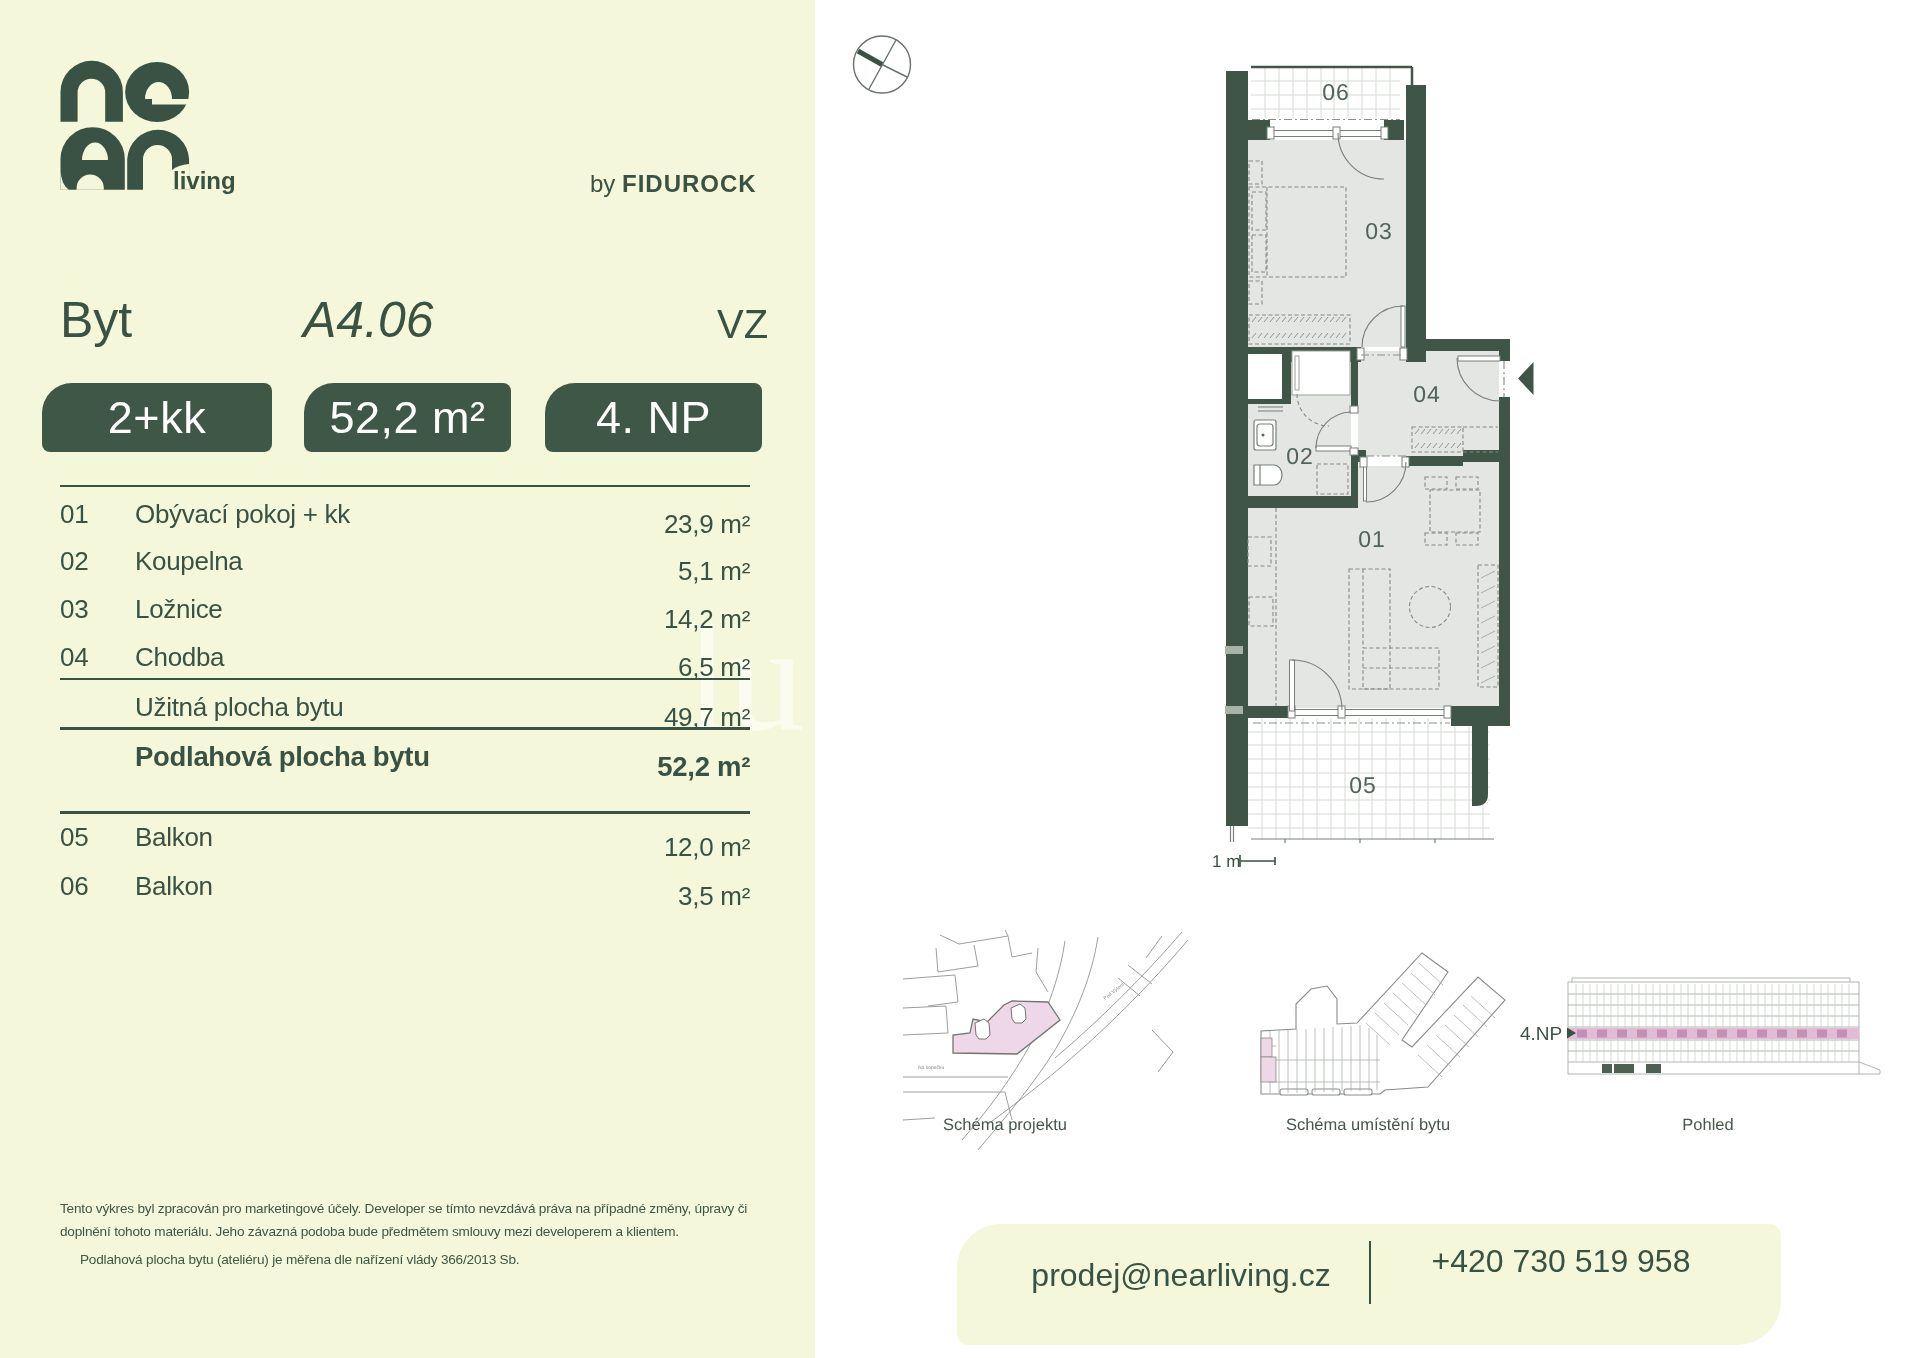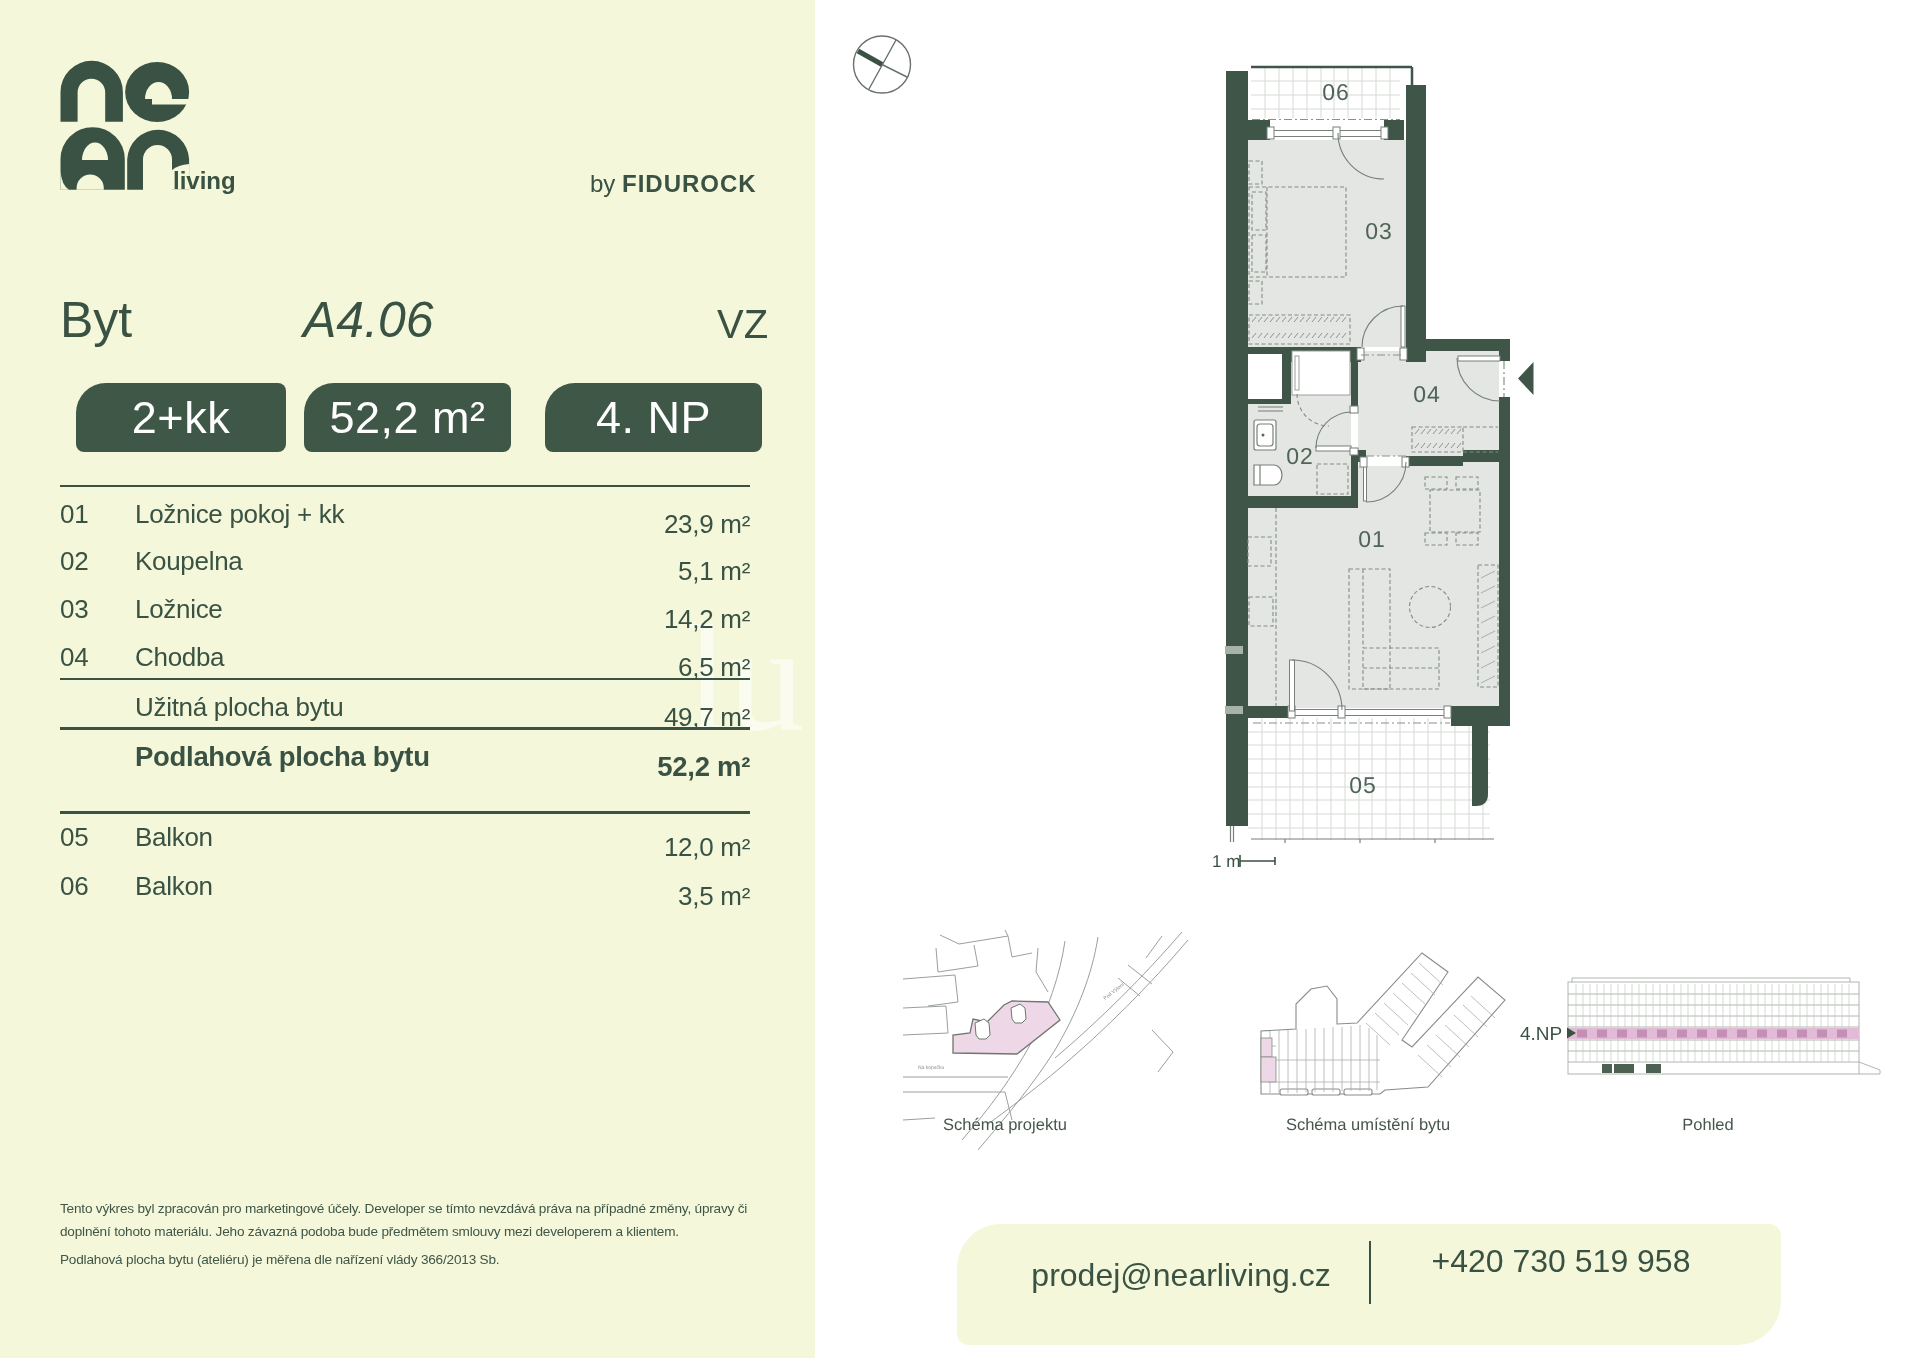--- a/index.html
+++ b/index.html
@@ -48,28 +48,28 @@
       <path d="M113,130.8 V111 Q119,106 130.1,105 L130.1,130.8 Z"></path>
     </g>
     <text x="114" y="130" font-size="24" font-weight="bold" fill="#3a5244">living</text>
   </svg>
   <div class="byrow">by <b>FIDUROCK</b></div>
   <div class="hrow">
     <span style="position:absolute;left:60px;font-size:50px;">Byt</span>
     <span style="position:absolute;left:303px;font-size:50px;font-style:italic;">A4.06</span>
     <span style="position:absolute;left:717px;font-size:40px;top:11px;">VZ</span>
   </div>
-  <div class="pill" style="left:76px;width:210px;">2+kk</div>
+  <div class="pill" style="left:42px;width:230px;">2+kk</div>
   <div class="pill" style="left:304px;width:207px;">52,2&nbsp;m²</div>
   <div class="pill" style="left:545px;width:217px;">4.&nbsp;NP</div>
 
   <div class="rule" style="top:485px;height:2px;"></div>
   <div class="trow" style="top:498.5px;">
       <span class="num">01</span>
-      <span class="nm">Ložnice pokoj + kk</span>
+      <span class="nm">Obývací pokoj + kk</span>
       <span class="val">23,9 m²</span>
     </div>
   <div class="trow" style="top:545.5px;">
       <span class="num">02</span>
       <span class="nm">Koupelna</span>
       <span class="val">5,1 m²</span>
     </div>
   <div class="trow" style="top:593.5px;">
       <span class="num">03</span>
       <span class="nm">Ložnice</span>
@@ -98,21 +98,21 @@
       <span class="nm">Balkon</span>
       <span class="val">12,0 m²</span>
     </div>
   <div class="trow" style="top:870.5px;">
       <span class="num">06</span>
       <span class="nm">Balkon</span>
       <span class="val">3,5 m²</span>
     </div>
 
   <div class="disc" style="top:1197px;">Tento výkres byl zpracován pro marketingové účely. Developer se tímto nevzdává práva na případné změny, úpravy či doplnění tohoto materiálu. Jeho závazná podoba bude předmětem smlouvy mezi developerem a klientem.</div>
-  <div class="disc" style="top:1248px;">Podlahová plocha bytu (ateliéru) je měřena dle nařízení vlády 366/2013 Sb.</div>
+  <div class="disc" style="top:1248px;margin-left:20px;">Podlahová plocha bytu (ateliéru) je měřena dle nařízení vlády 366/2013 Sb.</div>
 </div>
 
 <svg id="plan" width="1920" height="1358" viewBox="0 0 1920 1358" style="text-rendering:geometricPrecision">
 
   <g stroke="#6a706b" stroke-width="1.4" fill="none">
     <circle cx="882" cy="64.5" r="28.5"></circle>
     <line x1="896" y1="40" x2="869" y2="89"></line>
     <line x1="882" y1="64.5" x2="907" y2="77"></line>
   </g>
   <line x1="858" y1="51" x2="882" y2="64.5" stroke="#3a5244" stroke-width="5"></line>

